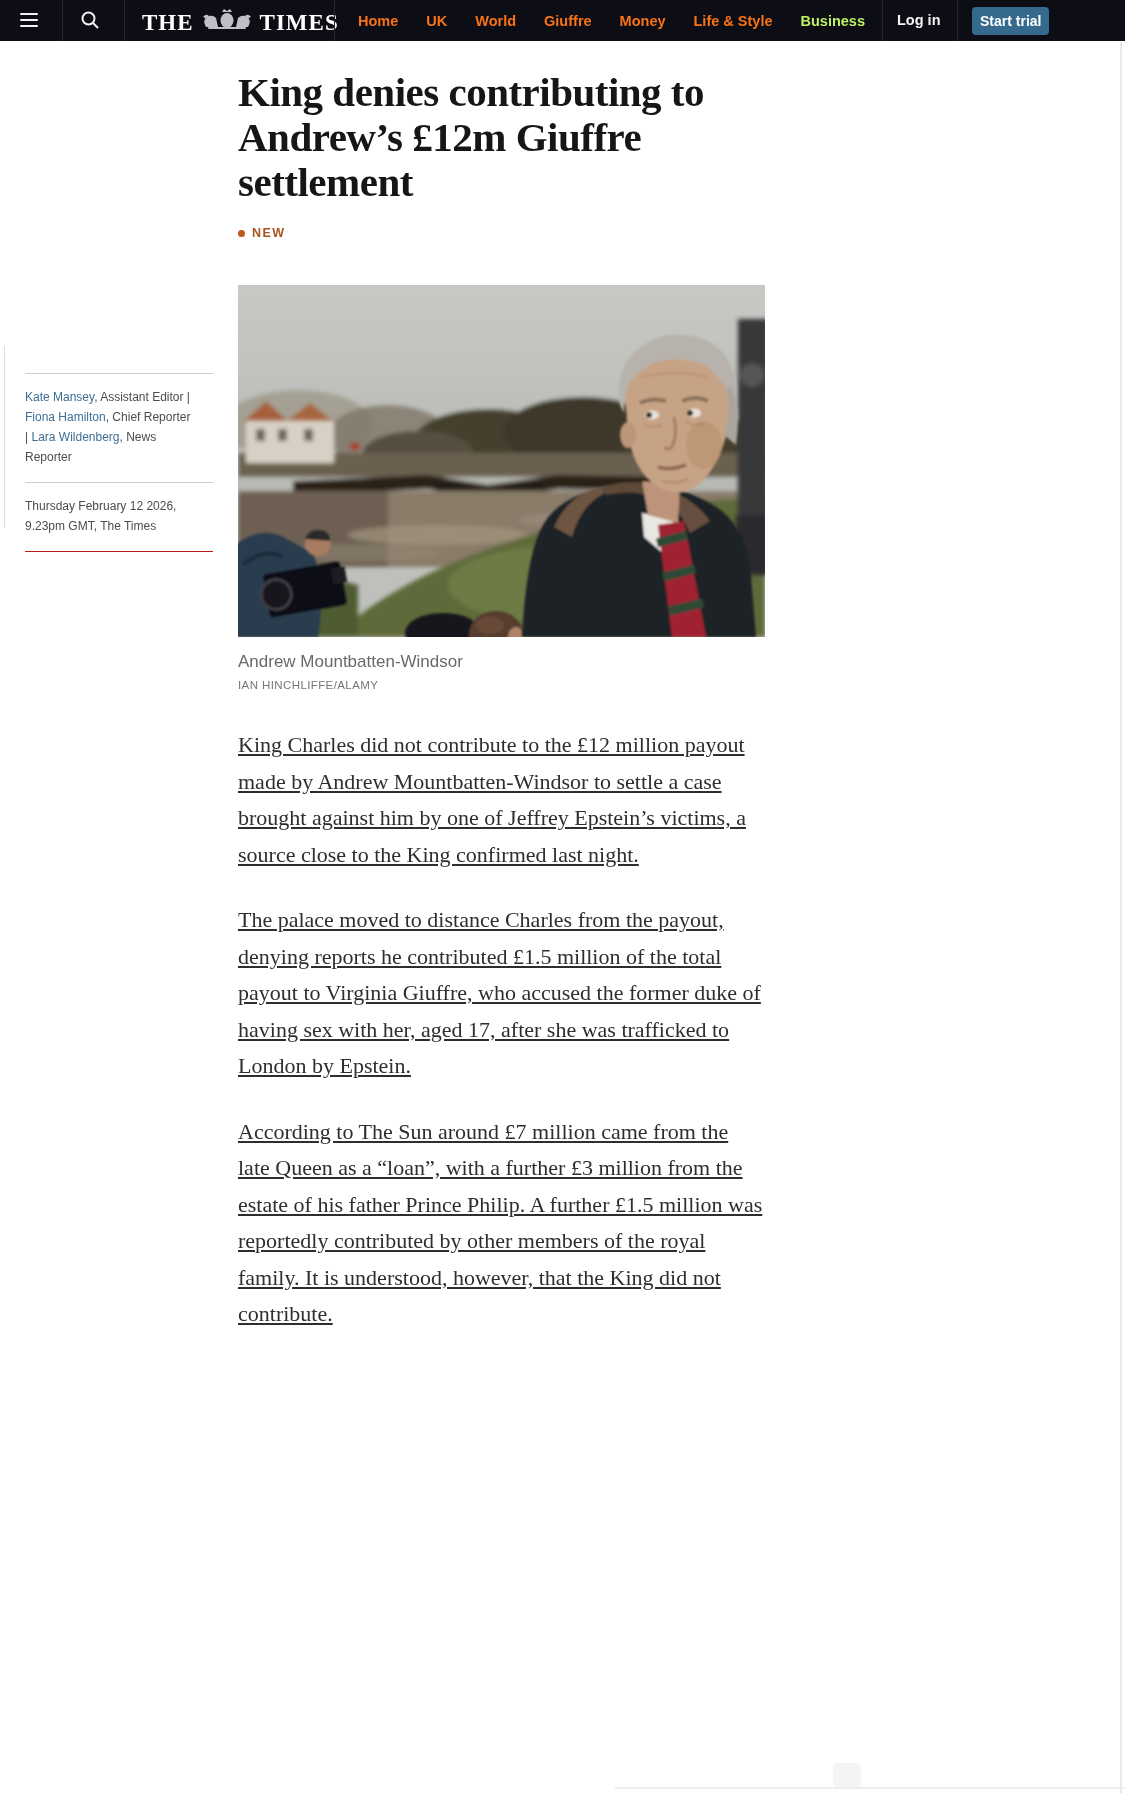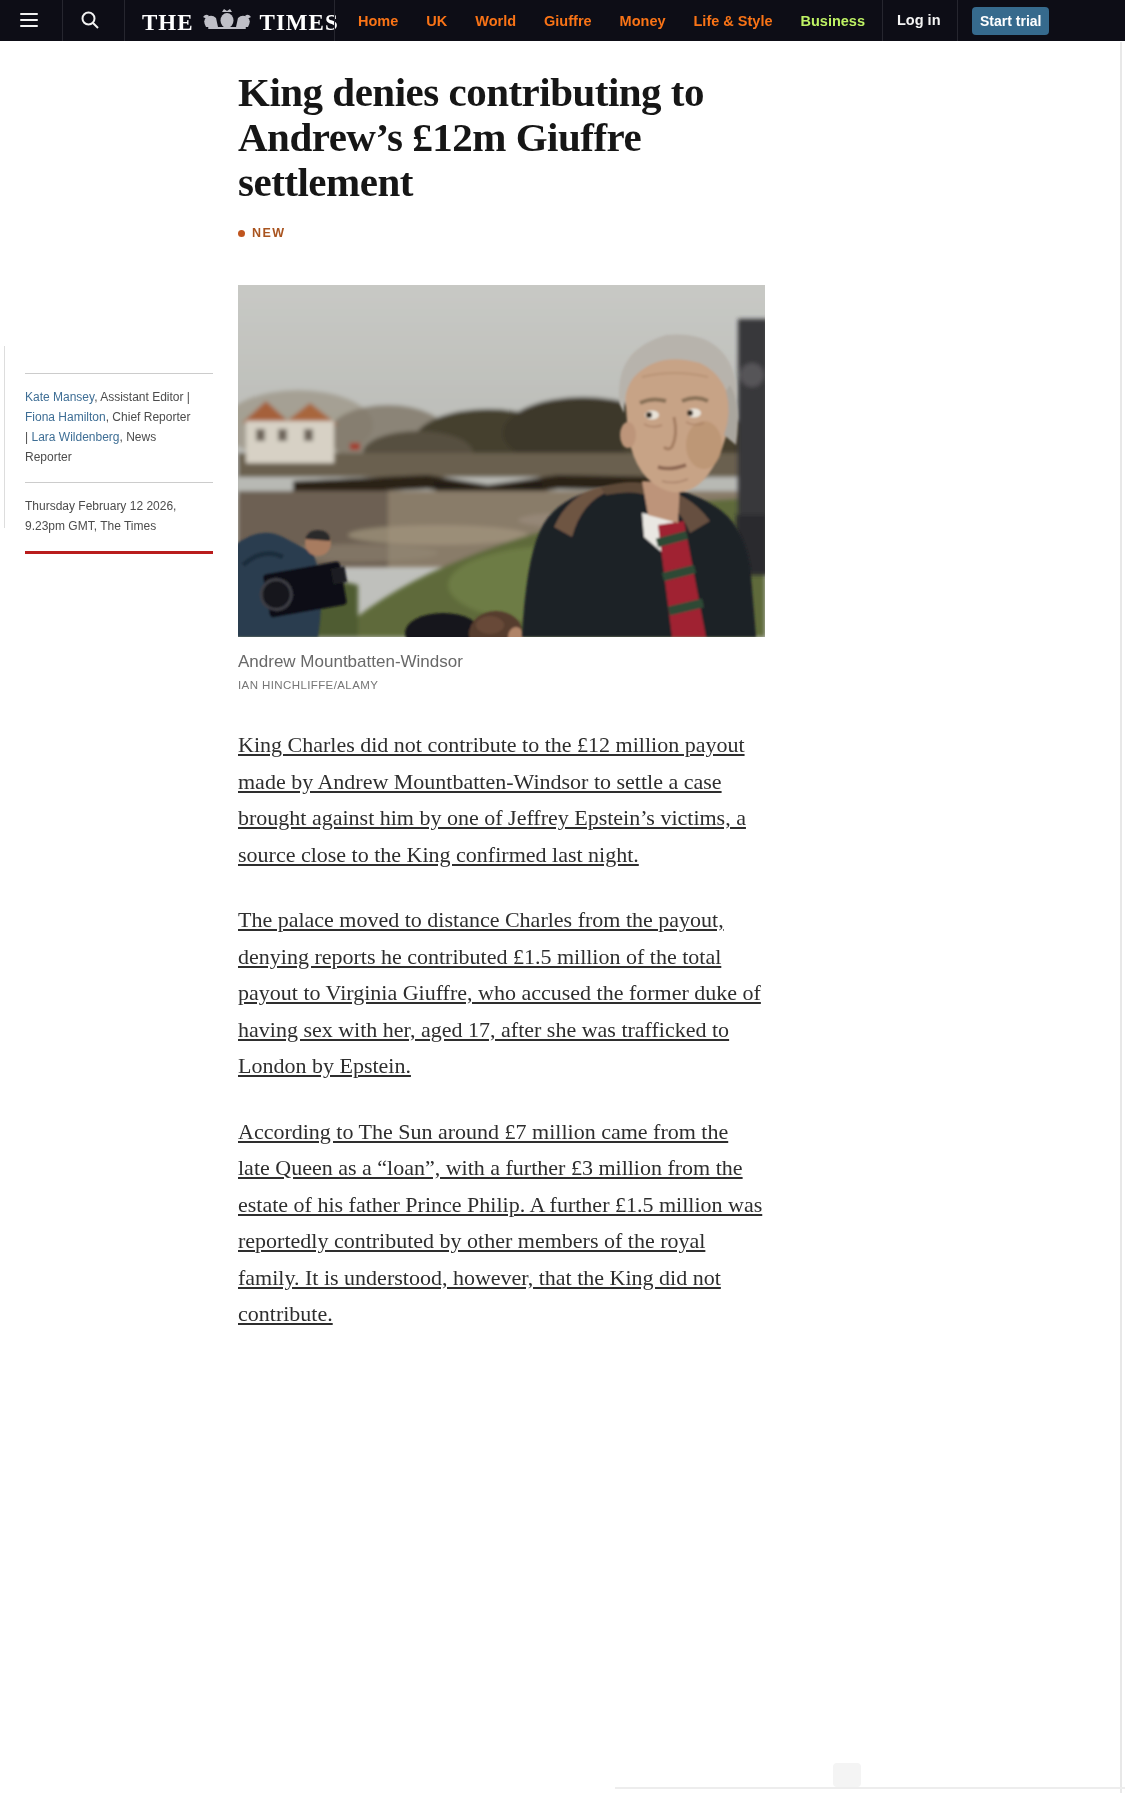--- a/index.html
+++ b/index.html
@@ -18,21 +18,21 @@
   .nav-links{position:absolute;left:358px;top:0;height:41px;display:flex;align-items:center;gap:28px;}
   .nav-link{color:#f97316;font-size:14.5px;font-weight:600;white-space:nowrap;cursor:pointer;}
   .nav-link.dim{color:#bef264;}
   .login{position:absolute;left:897px;top:12px;color:#f4f4f4;font-size:14.5px;font-weight:600;cursor:pointer;}
   .trial-btn{position:absolute;left:972px;top:7px;height:28px;line-height:28px;padding:0 8px;
              background:#366a8d;color:#ffffff;font-size:14px;font-weight:600;border-radius:4px;cursor:pointer;}
   
   .left-line{position:absolute;left:4px;top:346px;width:1px;height:182px;background:#dddddd;}
   .rail{position:absolute;left:25px;top:373px;width:188px;font-size:12px;line-height:20px;color:#4c4c4c;}
   .rail .sec{border-top:1px solid #cccccc;padding:13px 22px 15px 0;}
-  .rail .sec:last-child{border-bottom:3px solid #b91c1c;}
+  .rail .sec:last-child{border-bottom:1px solid #b91c1c;}
   .rail .lnk{color:#3e6e95;cursor:pointer;}
   
   .article{position:absolute;left:238px;top:52px;width:527px;}
   .headline{font-family:"Liberation Serif", serif;font-size:41px;line-height:45px;font-weight:700;
             color:#161616;letter-spacing:-0.5px;margin:18px 0 0;}
   .standfirst{font-family:"Liberation Serif", serif;font-size:19.5px;line-height:25px;color:#1c1c1c;margin-top:16px;}
   .new-row{margin-top:20px;display:flex;align-items:center;gap:7px;height:16px;}
   .new-dot{width:7px;height:7px;border-radius:50%;background:#c0551e;}
   .new-label{font-family:Liberation Sans, sans-serif;font-size:12.5px;font-weight:700;letter-spacing:1.5px;color:#a9541f;}
   .photo{margin-top:44px;width:527px;height:352px;overflow:hidden;background:#bfc0bc;}

